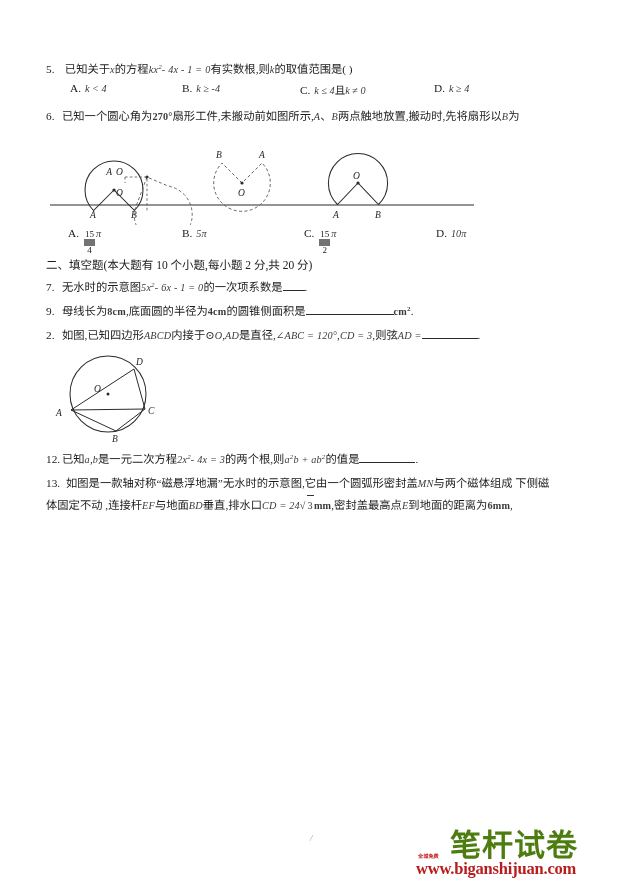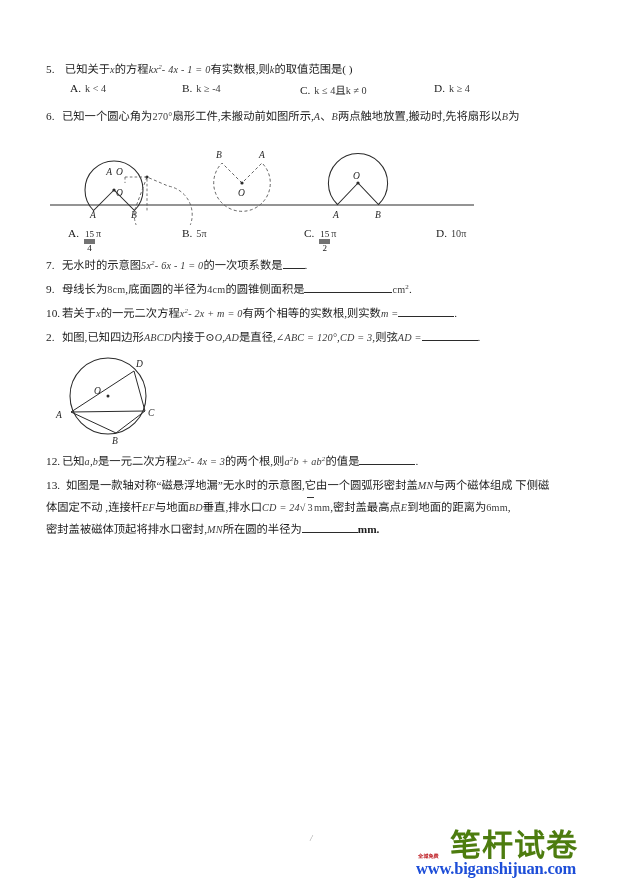--- a/index.html
+++ b/index.html
@@ -43,54 +43,54 @@
   }
 
   
   .m {
     font-family: "Liberation Serif", "DejaVu Serif", serif;
     font-style: italic;
     font-size: 10.2px;
     letter-spacing: 0.2px;
     color: #3a3a3a;
   }
-  .m-up { font-style: normal; }
+  .m-up { font-style: normal; font-weight: bold; }
   .var { font-style: italic; }
   sup.exp {
     font-size: 7px;
     vertical-align: super;
     font-style: italic;
   }
 
   
   .opts {
     font-size: 11.3px;
     margin: 1px 0 0 0;
     padding-left: 24px;
     display: flex;
   }
   .opt {
     display: flex;
     align-items: baseline;
   }
   .opt-label { font-style: normal; margin-right: 4px; }
-  .opt-val { font-size: 10.2px; color: #3a3a3a; }
+  .opt-val { font-style: italic; font-size: 10.2px; color: #3a3a3a; }
 
   
   .frac {
     display: inline-flex;
     flex-direction: column;
     vertical-align: -0.45em;
     text-align: center;
     font-size: 9px;
     font-style: normal;
     line-height: 1.05;
     margin: 0 1px;
   }
-  .frac .num { border-bottom: 5px solid #737373; padding: 0 1px; }
+  .frac .num { border-bottom: 7px solid #737373; padding: 0 1px; }
   .frac .den { padding: 0 1px; }
 
   
   .sqrt {
     display: inline-block;
     border-top: 1px solid #333;
     margin-left: 1px;
     padding: 0 1px 0 1px;
     font-style: normal;
   }
@@ -147,21 +147,21 @@
     letter-spacing: 1px;
     color: #4d7c0f;
     line-height: 1.02;
     padding-left: 34px;
   }
   .wm-url {
     font-family: "Liberation Serif", "DejaVu Serif", serif;
     font-weight: bold;
     font-size: 16.5px;
     letter-spacing: -0.2px;
-    color: #1d4ed8;
+    color: #b91c1c;
     margin-top: -3px;
   }
   .wm-badge {
     position: absolute;
     left: 2px;
     bottom: 20px;
     font-family: "DejaVu Sans", sans-serif;
     font-size: 5.2px;
     font-weight: bold;
     color: #c0252b;
@@ -270,33 +270,31 @@
           <span class="den">2</span>
         </span>
         <span class="opt-val">π</span>
       </div>
       <div class="opt">
         <span class="opt-label">D.</span>
         <span class="opt-val">10π</span>
       </div>
     </div>
 
+    <div class="subsection">二、填空题(本大题有 10 个小题,每小题 2 分,共 20 分)</div>
 
     <div class="q">
       <span class="q-num">7.</span><span>无水时的示意图</span><span class="m"><span>5x</span><sup class="exp">2</sup><span>- 6x - 1 = 0</span></span><span>的一次项系数是</span><span class="blank-s"></span><span>.</span>
     </div>
 
 
     <div class="q">
       <span class="q-num">9.</span><span>母线长为</span><span class="m m-up">8cm</span><span>,底面圆的半径为</span><span class="m m-up">4cm</span><span>的圆锥侧面积是</span><span class="blank-l"></span><span class="m m-up"><span>cm</span><sup class="exp" style="font-style:normal">2</sup></span><span>.</span>
     </div>
 
-    <div class="q">
-      <span class="q-num">10.</span><span>若关于</span><span class="m var">x</span><span>的一元二次方程</span><span class="m"><span>x</span><sup class="exp">2</sup><span>- 2x + m = 0</span></span><span>有两个相等的实数根,则实数</span><span class="m">m =</span><span class="blank-m"></span><span>.</span>
-    </div>
 
     <div class="q">
       <span class="q-num">2.</span><span>如图,已知四边形</span><span class="m var">ABCD</span><span>内接于⊙</span><span class="m var">O</span><span>,</span><span class="m var">AD</span><span>是直径,</span><span class="m">∠ABC = 120°</span><span>,</span><span class="m">CD = 3</span><span>,则弦</span><span class="m">AD =</span><span class="blank-m"></span><span>.</span>
     </div>
 
     <div class="fig-q11">
       <svg width="170" height="96" viewBox="0 0 170 96">
         <circle cx="62" cy="46" r="38" fill="none" stroke="#2b2b2b" stroke-width="1.05"></circle>
         <circle cx="62" cy="46" r="1.5" fill="#2b2b2b"></circle>
 
@@ -317,23 +315,20 @@
       <span class="q-num">12.</span><span>已知</span><span class="m var">a</span><span>,</span><span class="m var">b</span><span>是一元二次方程</span><span class="m"><span>2x</span><sup class="exp">2</sup><span>- 4x = 3</span></span><span>的两个根,则</span><span class="m"><span>a</span><sup class="exp">2</sup><span>b + ab</span><sup class="exp">2</sup></span><span>的值是</span><span class="blank-m"></span><span>.</span>
     </div>
 
     <div class="q">
       <div>
         <span class="q-num" style="min-width:20px">13.</span><span>如图是一款轴对称“磁悬浮地漏”无水时的示意图,它由一个圆弧形密封盖</span><span class="m var">MN</span><span>与两个磁体组成 下侧磁</span>
       </div>
       <div>
         <span>体固定不动 ,连接杆</span><span class="m var">EF</span><span>与地面</span><span class="m var">BD</span><span>垂直,排水口</span><span class="m"><span>CD = 24</span><span class="sqrt-sign">√</span><span class="sqrt">3</span><span class="m-up">mm</span></span><span>,密封盖最高点</span><span class="m var">E</span><span>到地面的距离为</span><span class="m m-up">6mm</span><span>,</span>
       </div>
-      <div>
-        <span>密封盖被磁体顶起将排水口密封,</span><span class="m var">MN</span><span>所在圆的半径为</span><span class="blank-m"></span><span style="font-weight:bold">mm.</span>
-      </div>
     </div>
 
   </div>
 
   <div class="page-mark">/</div>
 
   <div class="watermark">
     <div class="wm-badge">全城免费</div>
     <div class="wm-cn">笔杆试卷</div>
     <div class="wm-url">www.biganshijuan.com</div>

